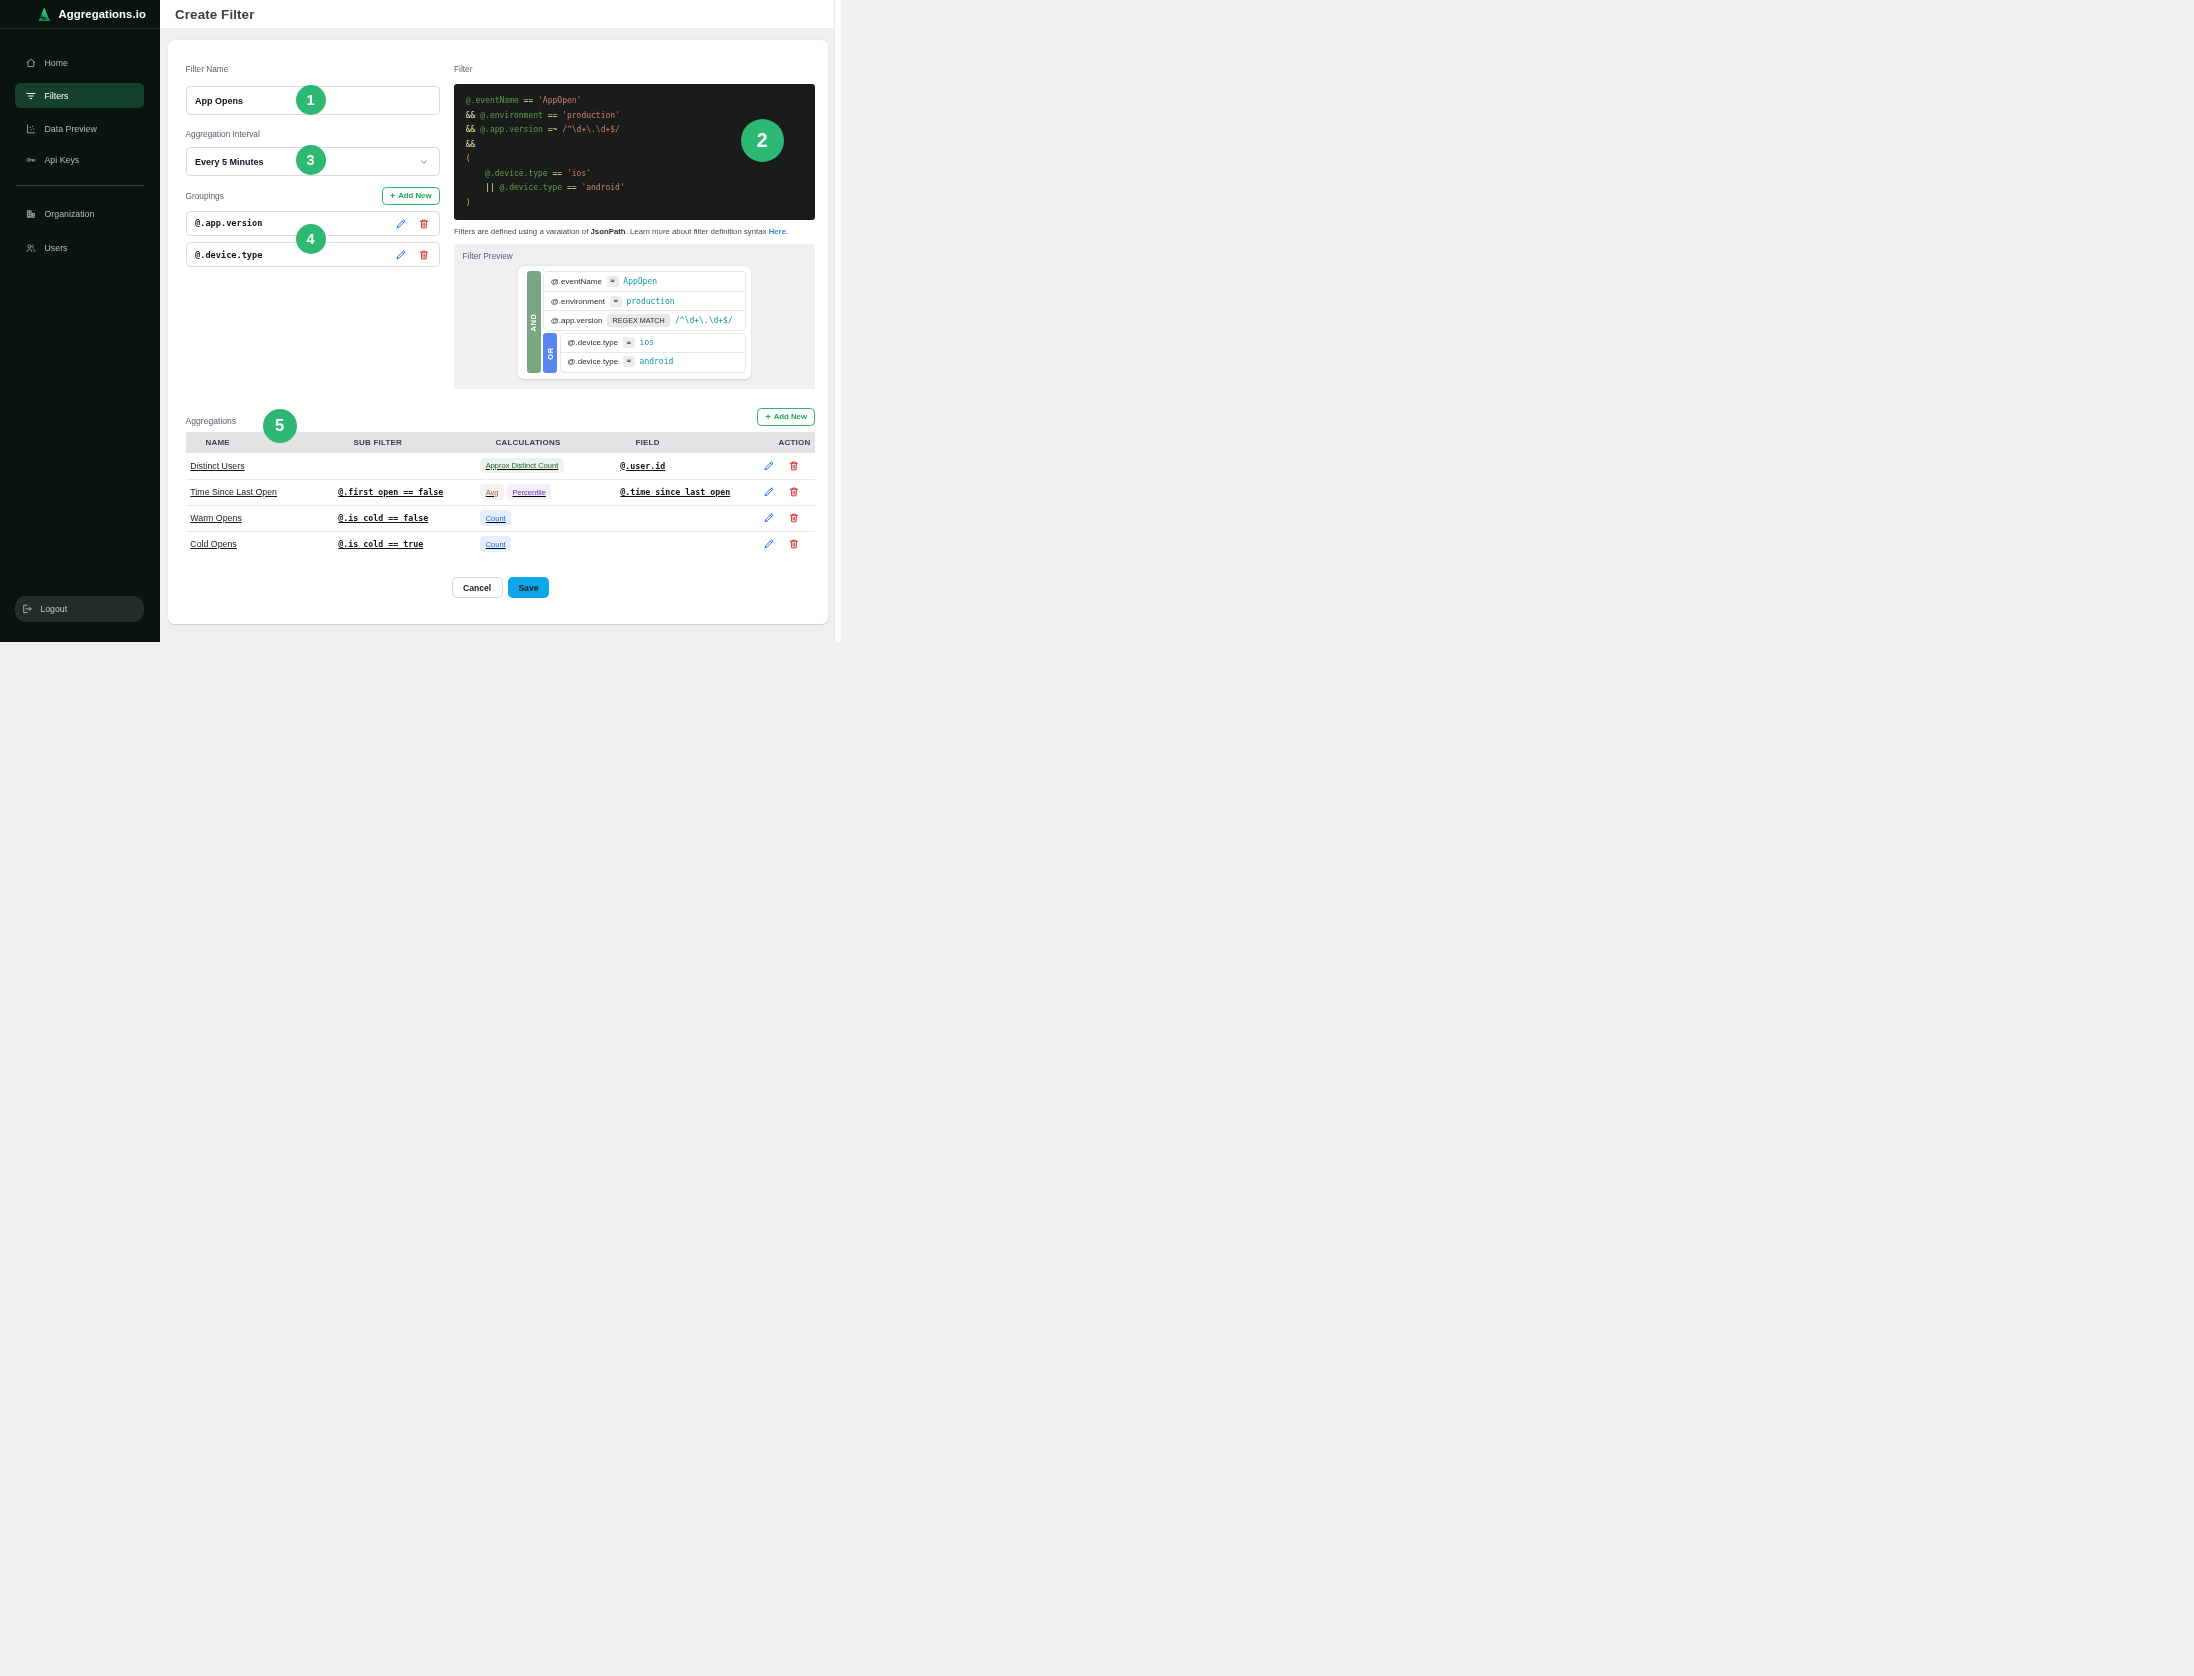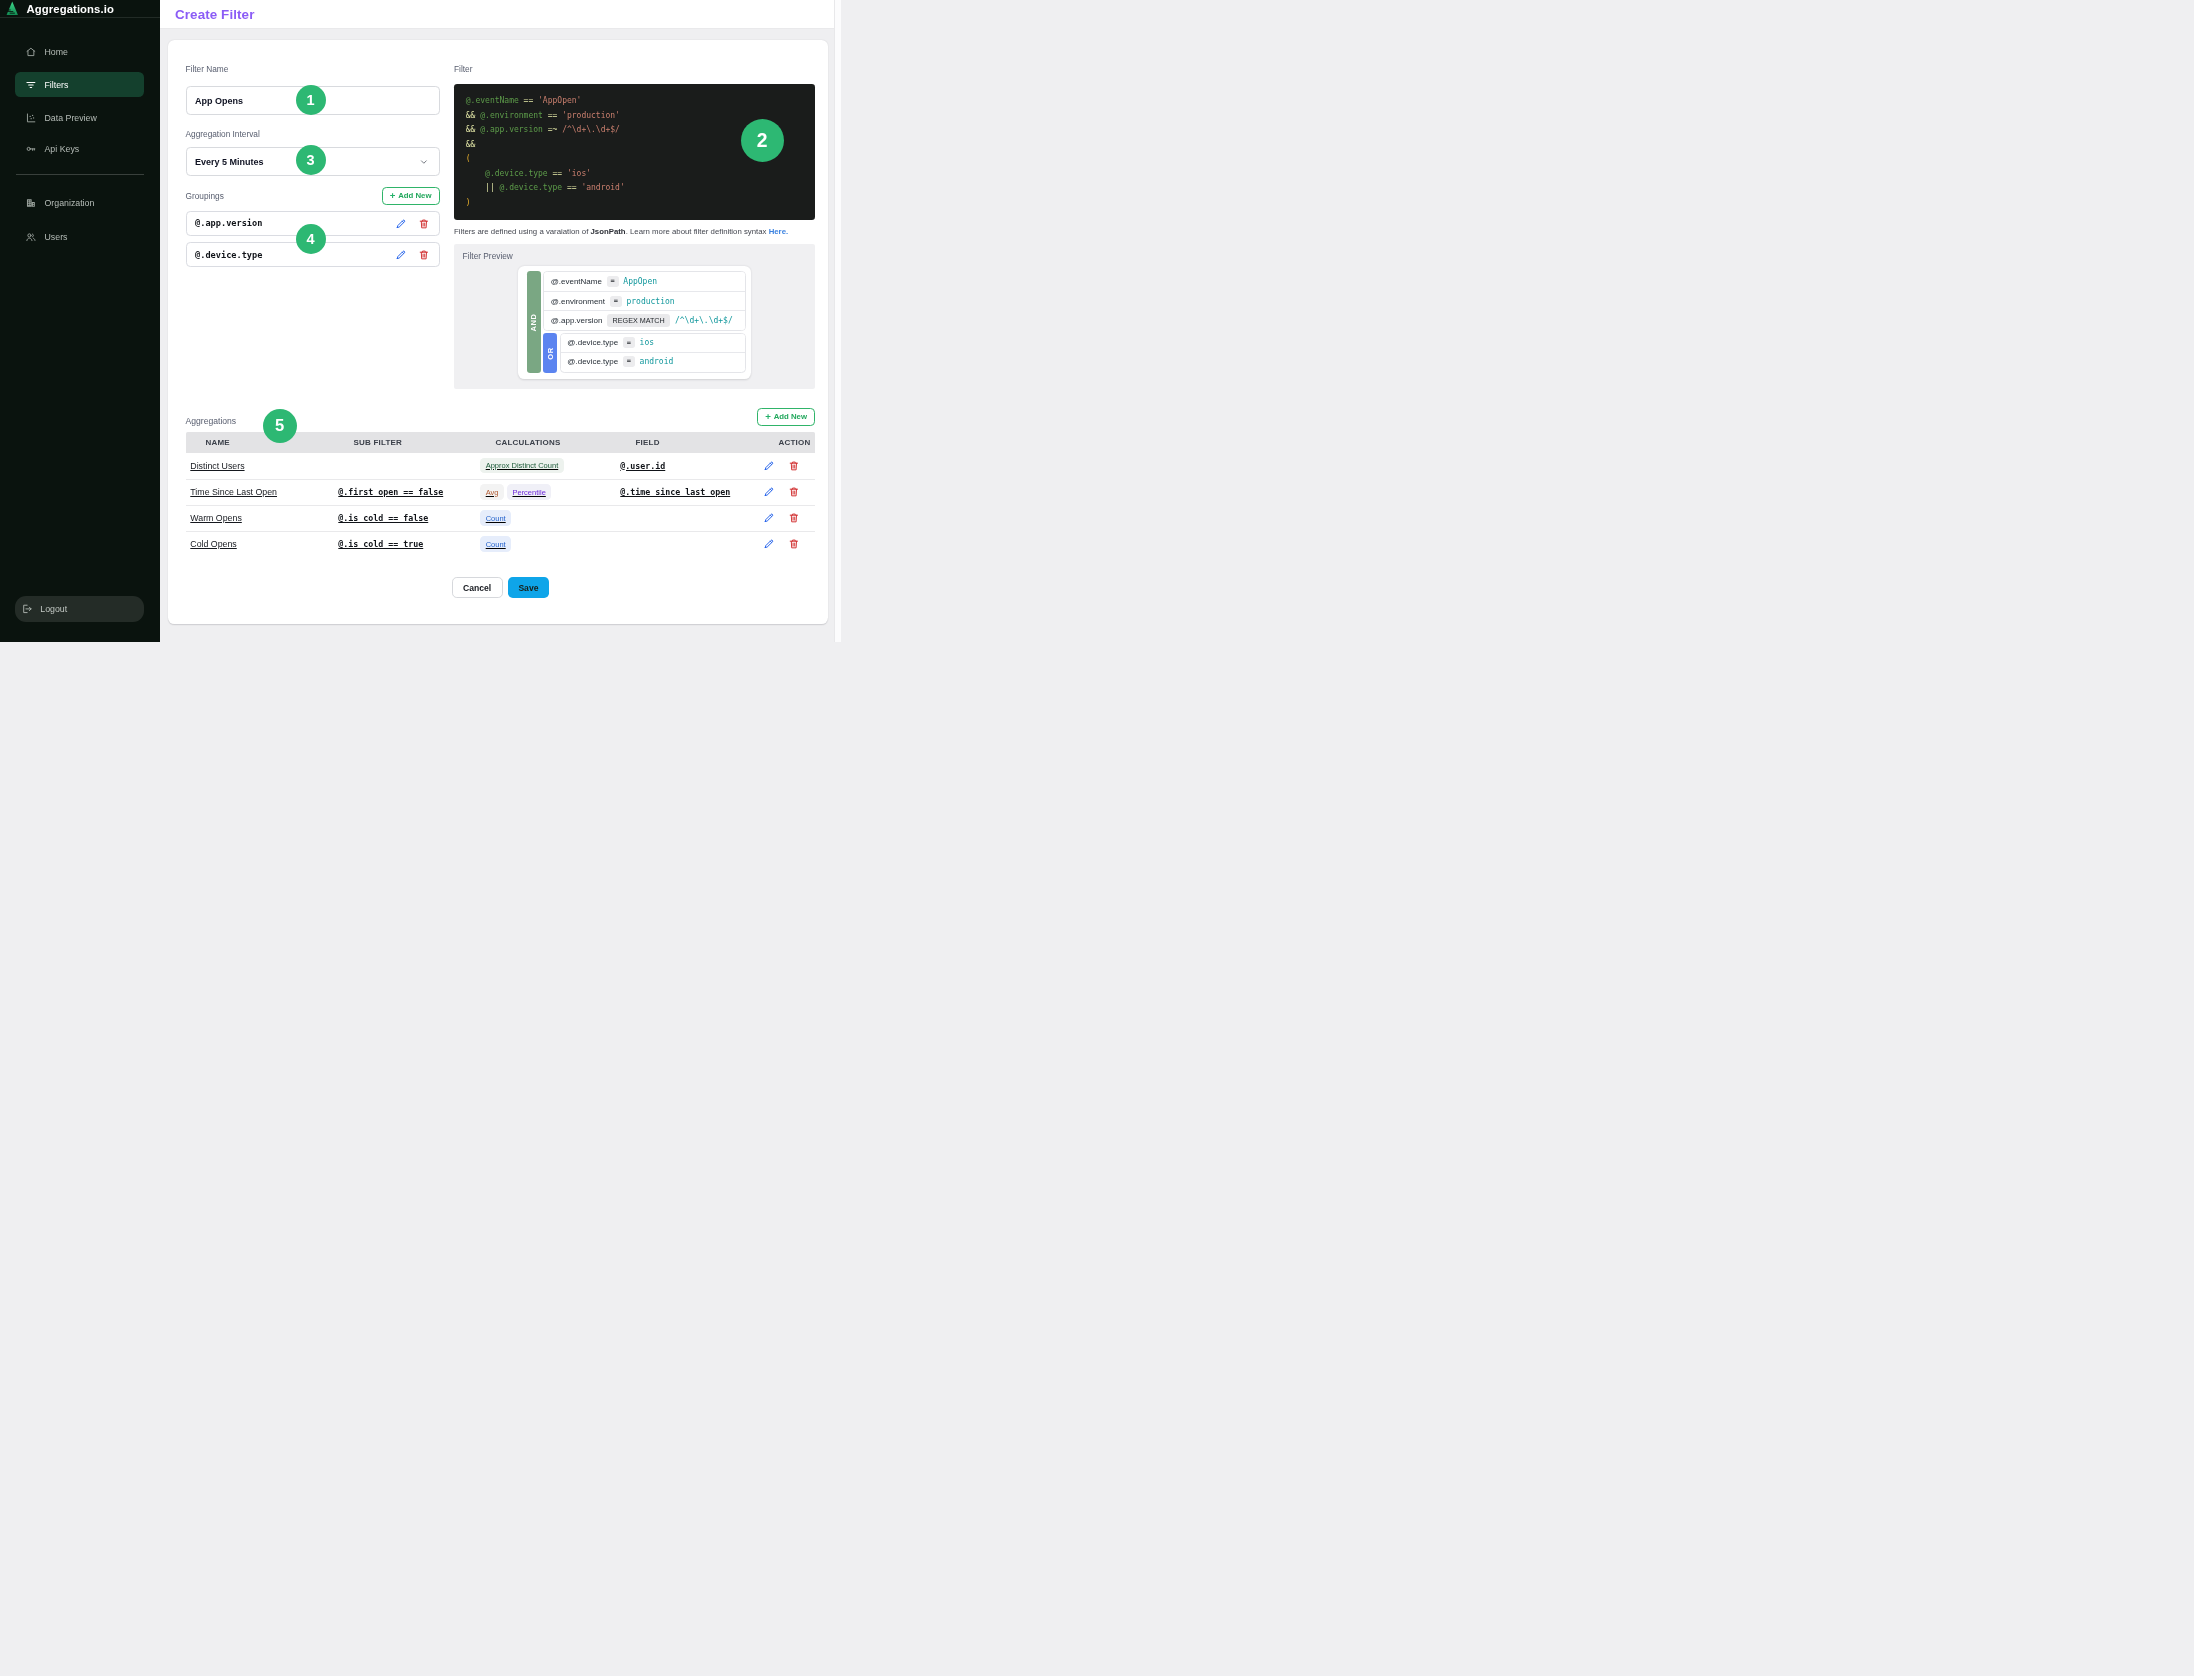--- a/index.html
+++ b/index.html
@@ -2,40 +2,40 @@
 <html style="font-size:8.6px"><head>
 <meta charset="utf-8">
 <style>
   * { margin:0; padding:0; box-sizing:border-box; }
   html,body { width:841px; height:642px; }
   body { font-family:"Liberation Sans", sans-serif; background:#efeff1; overflow:hidden; }
   .page { display:flex; width:841px; height:642px; position:relative; }
 
   
   .sidebar { width:160px; height:100%; background:#0a130e; flex:0 0 160px; position:relative; }
-  .brand { height:18px; display:flex; align-items:center; padding-left:5px; gap:7px;
+  .brand { height:29px; display:flex; align-items:center; padding-left:37px; gap:7px;
            border-bottom:0.5px solid rgba(255,255,255,0.10); }
   .brand-name { color:#ffffff; font-size:11.3px; font-weight:600; letter-spacing:0.1px; }
   .nav { padding-top:23.6px; }
   .nav-item { margin:0 10.7px 0 10.7px; height:20.4px; display:flex; align-items:center; gap:7.5px;
               padding-left:14.5px; color:#b6bdb8; font-size:8.8px; border-radius:5.4px; cursor:pointer; }
   .nav-item .nicon { width:11.8px; height:11.8px; display:inline-flex; color:#9ba39d; flex:0 0 11.8px; }
   .nav-item.active { background:#14402d; color:#ffffff; height:25px; margin:10.2px 16px 0 15px; padding-left:10.2px; }
   .nav-item.active .nicon { color:#ffffff; }
   .nav-gap20 { margin-top:10.7px; } .nav-gap24 { margin-top:13px; }
   .side-divider { border-top:0.5px solid #39403c; margin:15px 16px 0 16px; }
   .logout { position:absolute; left:15px; bottom:20px; width:129px; height:26px; background:#242c27;
             border:none; border-radius:11px; display:flex; align-items:center; gap:7.5px; padding-left:6px;
             color:#c2c8c3; font-size:8.8px; font-family:inherit; cursor:pointer; }
   .logout .nicon { width:11.8px; height:11.8px; display:inline-flex; color:#aeb5b0; }
 
   
   .main { flex:1; display:flex; flex-direction:column; min-width:0; }
   .topbar { height:29px; background:#ffffff; border-bottom:0.5px solid #e9e9eb; display:flex; align-items:center; padding-left:15px; }
-  .topbar h1 { font-size:13.4px; font-weight:bold; color:#8b5cf6; letter-spacing:0.1px; }
+  .topbar h1 { font-size:13.4px; font-weight:bold; color:#404040; letter-spacing:0.1px; }
   .content { flex:1; background:#efeff1; padding:11.3px 13px 0 7.5px; }
   .card { background:#ffffff; border-radius:6.4px; box-shadow:0 0.5px 1.6px rgba(20,24,31,.10), 0 0.5px 1.1px rgba(20,24,31,.06);
           height:584px; padding:23.6px 13px 0 18px; position:relative; }
 
   .top-flex { display:flex; gap:14.5px; }
   .col-left { width:254px; flex:0 0 254px; }
   .col-right { flex:1; min-width:0; }
 
   .field-label { font-size:8.3px; color:#575d6e; }
   .text-input { margin-top:12.3px; width:254px; height:29px; border:0.5px solid #d8dade; border-radius:4.3px;

